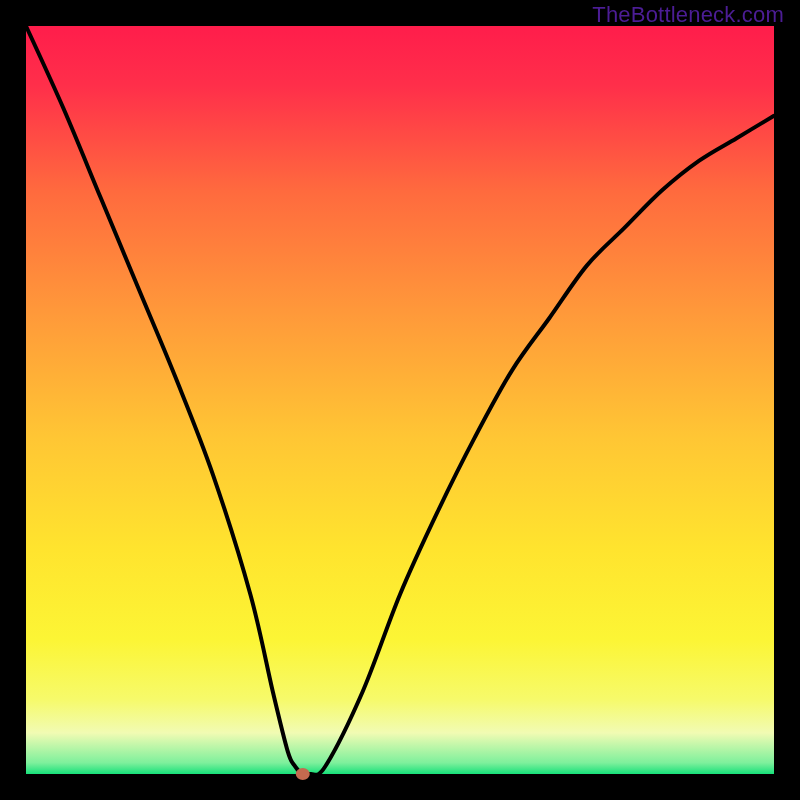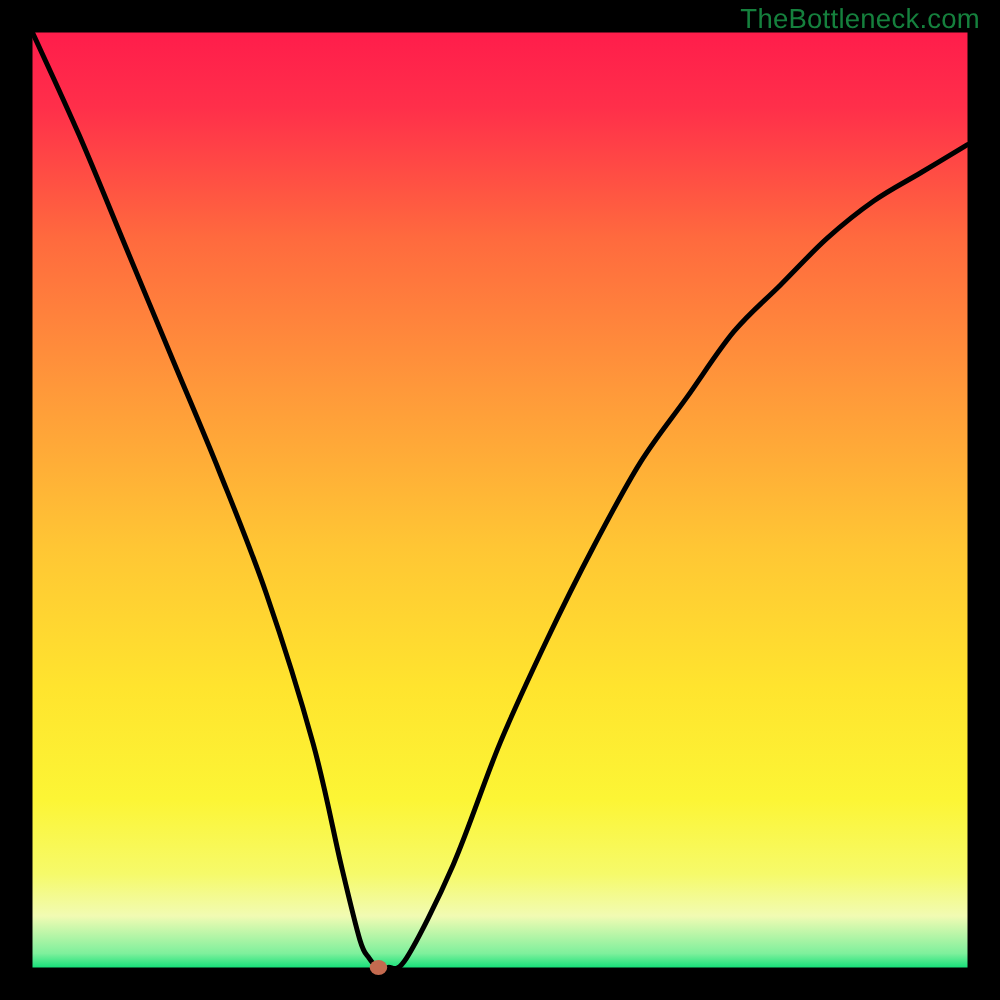--- a/index.html
+++ b/index.html
@@ -14,21 +14,21 @@
     position: relative;
     width: 800px;
     height: 800px;
   }
   .watermark {
     position: absolute;
     top: 2px;
     right: 16px;
     font-size: 22px;
     font-weight: 500;
-    color: #15803d;
+    color: #4c1d95;
     letter-spacing: 0.2px;
     z-index: 10;
   }
   svg.chart {
     display: block;
   }
 </style>
 </head>
 <body>
 <div class="wrapper">

